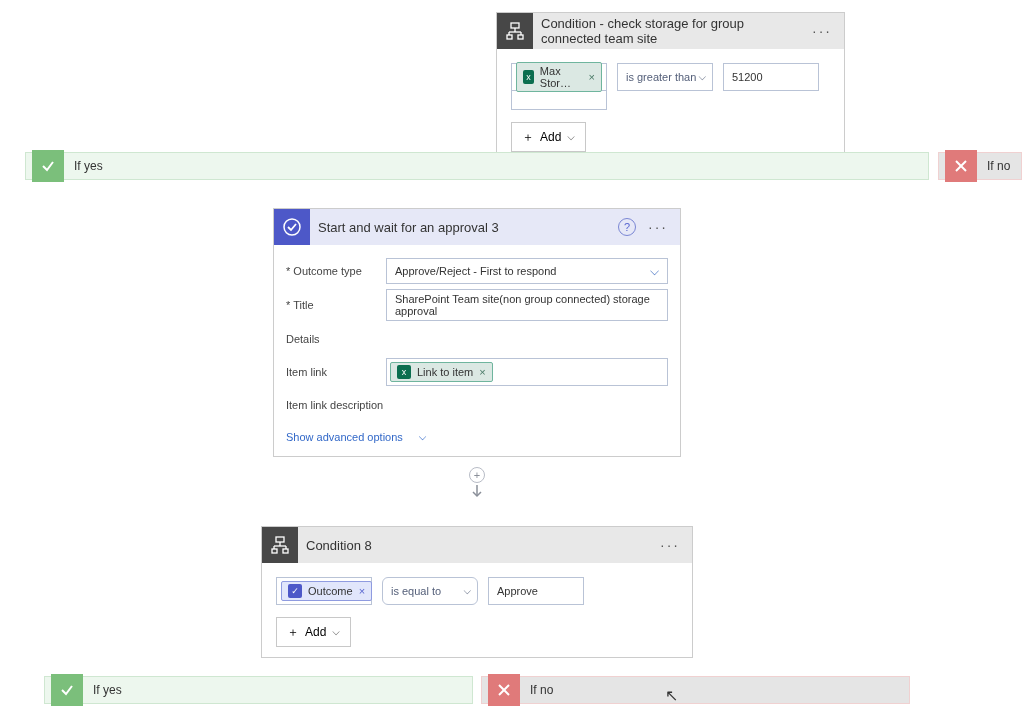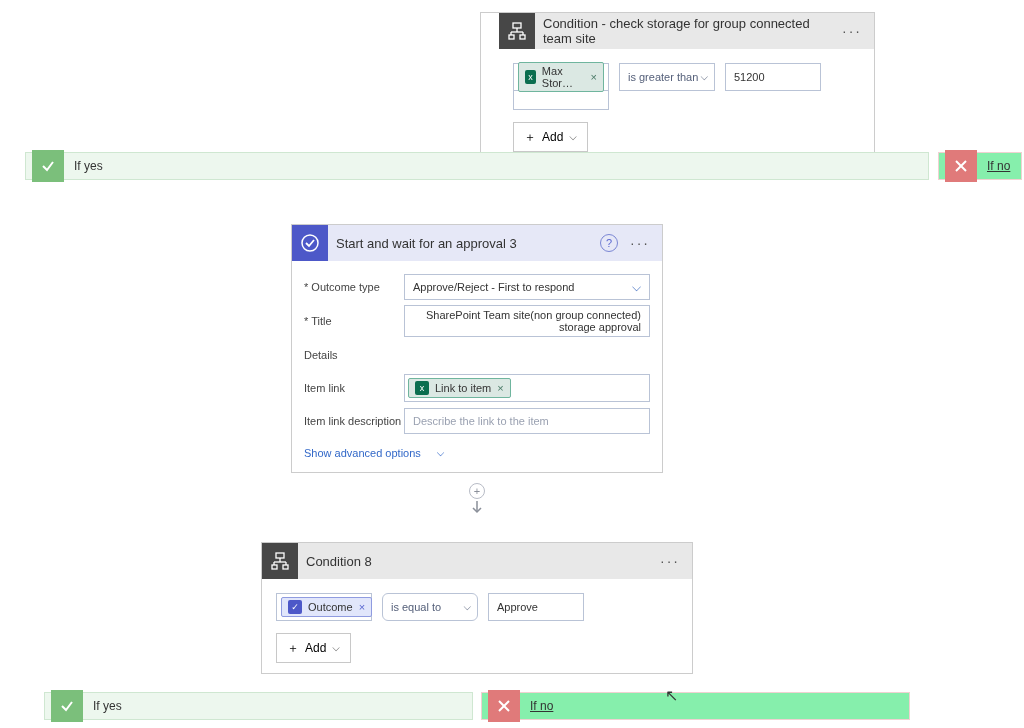--- a/index.html
+++ b/index.html
@@ -25,29 +25,29 @@
 .sel-box .chev { position: absolute; right: 6px; color: #6c768c; font-size: 10px; }
 .txt-box { border: 1px solid #b9c3d6; background: #fff; height: 28px; padding: 0 8px; font-size: 11px; color: #333; min-width: 96px; display: flex; align-items: center; }
 
 .add-btn { margin-top: 12px; border: 1px solid #c8c8c8; background: #fff; height: 30px; padding: 0 10px; display: inline-flex; align-items: center; gap: 6px; font-size: 12px; cursor: pointer; }
 .add-btn .chev { font-size: 10px; color: #666; }
 
 .branch-bar { height: 28px; display: flex; align-items: center; border: 1px solid; }
 .branch-bar .chip { width: 32px; height: 32px; margin: 0 10px 0 6px; display: flex; align-items: center; justify-content: center; color: #fff; }
 .branch-yes { background: #edf7ee; border-color: #cfe7d1; }
 .branch-yes .chip { background: #7bbf7b; }
-.branch-no { background: #86efac; border-color: #f0d1d1; text-decoration: underline; }
+.branch-no { background: #e5e5e5; border-color: #f0d1d1; }
 .branch-no .chip { background: #e07a7a; }
 
 .approval-header { background: #e6e8f7; }
 .approval-header .icon-box { background: #4d58c8; color: #fff; border-radius: 0; }
 .approval-body { padding: 8px 12px 12px 12px; }
 .form-row { display: flex; align-items: center; min-height: 30px; margin: 3px 0; }
 .form-row label { width: 100px; font-size: 11px; color: #444; }
-.form-row .field { flex: 1; border: 1px solid #b9c3d6; background: #fff; min-height: 26px; padding: 3px 8px; font-size: 11px; color: #333; display: flex; align-items: center; position: relative; text-align: right; }
+.form-row .field { flex: 1; border: 1px solid #b9c3d6; background: #fff; min-height: 26px; padding: 3px 8px; font-size: 11px; color: #333; display: flex; align-items: center; position: relative; }
 .form-row .field.sel .chev { position: absolute; right: 8px; color: #3b6abf; font-size: 12px; }
 .placeholder { color: #9aa1b1; }
 .adv-link { color: #3268c8; font-size: 11px; margin-top: 8px; cursor: pointer; display: inline-flex; align-items: center; gap: 16px; }
 
 .arrow-down { text-align: center; padding: 10px 0 6px 0; color: #8a8f99; }
 .arrow-down .plus-c { width: 16px; height: 16px; border: 1px solid #b8bcc6; border-radius: 50%; display: inline-flex; align-items: center; justify-content: center; font-size: 11px; margin-bottom: 2px; background: #fff; }
 
 .help-ic { width: 18px; height: 18px; border: 1px solid #7a86d4; border-radius: 50%; color: #5a67d0; display: inline-flex; align-items: center; justify-content: center; font-size: 11px; margin-right: 4px; cursor: pointer; }
 
 .token-blue { background: #e1e6fb; border: 1px solid #8f9be0; border-radius: 2px; padding: 2px 6px; display: inline-flex; align-items: center; gap: 6px; font-size: 11px; }
@@ -61,21 +61,21 @@
 
 .cursor { position: absolute; left: 665px; top: 686px; font-size: 16px; color: #333; pointer-events: none; }
 
 svg { display: block; }
 </style>
 </head>
 <body>
 
 <div class="canvas">
 
-  <div class="card" style="position:absolute; left:480px; top:12px; width:395px;padding-left:18px;">
+  <div class="card" style="position:absolute; left:496px; top:12px; width:349px;">
     <div class="card-header cond-header">
       <div class="icon-box">
         <svg width="18" height="18" viewBox="0 0 18 18">
             <rect x="5" y="1" width="8" height="5" fill="none" stroke="#fff" stroke-width="1.3"></rect>
             <line x1="9" y1="6" x2="9" y2="10" stroke="#fff" stroke-width="1.3"></line>
             <line x1="3" y1="10" x2="15" y2="10" stroke="#fff" stroke-width="1.3"></line>
             <line x1="3" y1="10" x2="3" y2="13" stroke="#fff" stroke-width="1.3"></line>
             <line x1="15" y1="10" x2="15" y2="13" stroke="#fff" stroke-width="1.3"></line>
             <rect x="1" y="13" width="5" height="4" fill="none" stroke="#fff" stroke-width="1.3"></rect>
             <rect x="12" y="13" width="5" height="4" fill="none" stroke="#fff" stroke-width="1.3"></rect>
@@ -123,21 +123,21 @@
       <svg width="14" height="14" viewBox="0 0 14 14">
           <line x1="2" y1="2" x2="12" y2="12" stroke="#fff" stroke-width="2"></line>
           <line x1="12" y1="2" x2="2" y2="12" stroke="#fff" stroke-width="2"></line>
         </svg>
     </div>
     <span>If no</span>
   </div>
 
   <div style="position:absolute; left:25px; top:195px; width:904px; border:1px solid transparent;">
 
-    <div class="card" style="margin:28px auto 0 auto; width:372px;">
+    <div class="card" style="margin:12px auto 0 auto; width:408px;">
       <div class="card-header approval-header">
         <div class="icon-box" style="border-radius:0;">
           <svg width="20" height="20" viewBox="0 0 20 20">
               <circle cx="10" cy="10" r="8" fill="none" stroke="#fff" stroke-width="1.5"></circle>
               <polyline points="6,10 9,13 14,7" fill="none" stroke="#fff" stroke-width="1.8"></polyline>
             </svg>
         </div>
         <div class="title">Start and wait for an approval 3</div>
         <span class="help-ic">?</span>
         <div class="ellipsis">···</div>
@@ -164,23 +164,20 @@
           <div class="field" style="padding:3px;">
             <span class="token">
               <span class="tk-ic">x</span>
               <span>Link to item</span>
               <span class="tk-x">×</span>
             </span>
           </div>
         </div>
         <div class="form-row">
           <label>Item link description</label>
-          <div class="field">
-            <span class="placeholder">Describe the link to the item</span>
-          </div>
         </div>
         <div class="adv-link">
           <span>Show advanced options</span>
           <span style="font-size:10px;">⌵</span>
         </div>
       </div>
     </div>
 
     <div class="arrow-down">
       <div class="plus-c">+</div><br>

